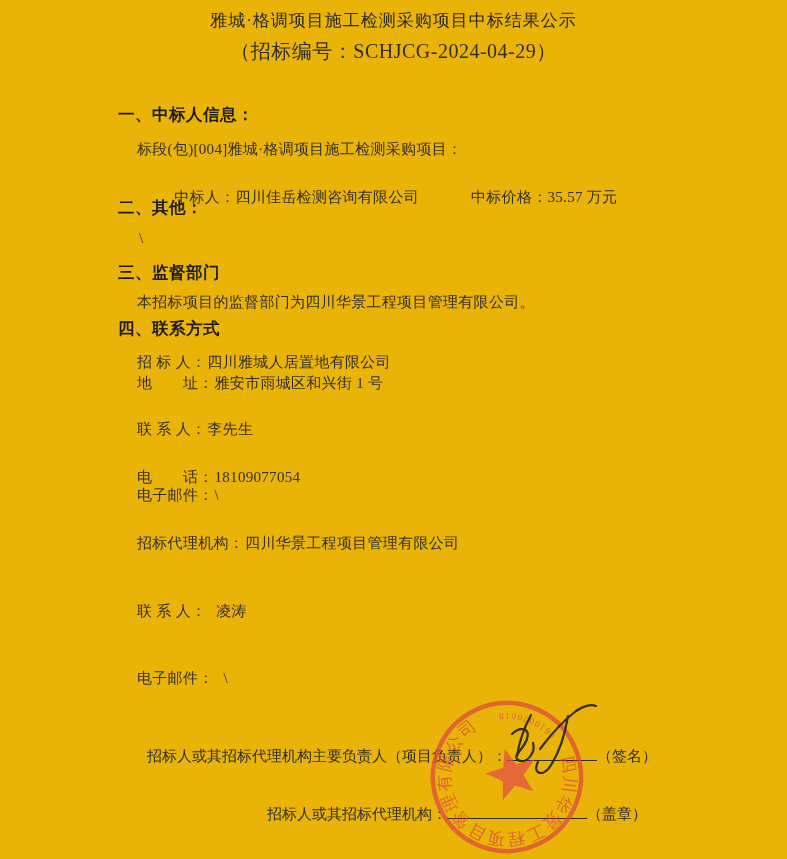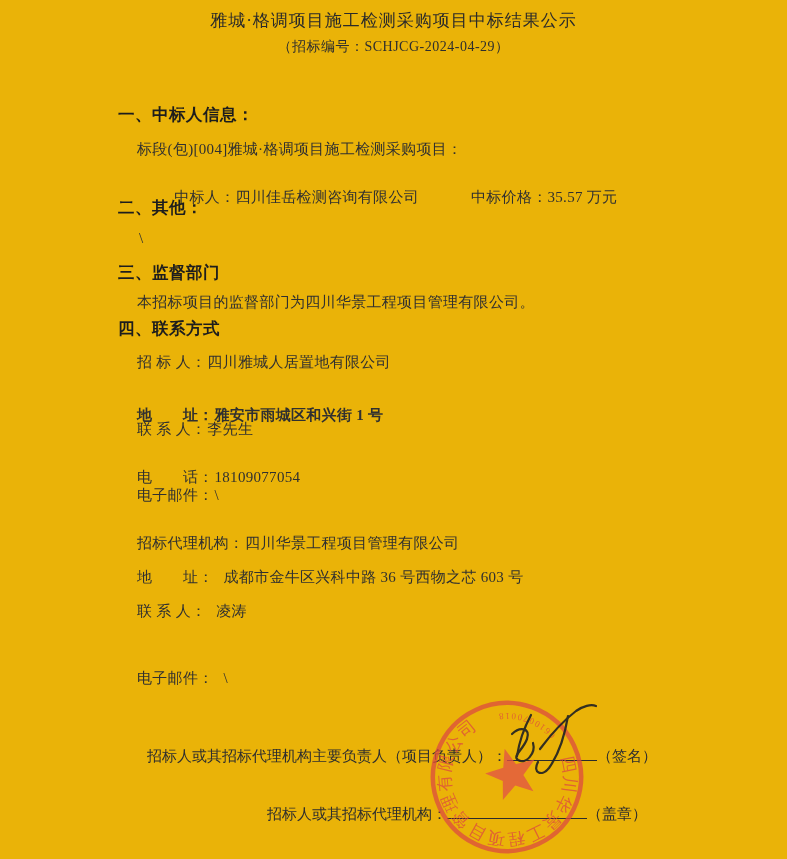--- a/index.html
+++ b/index.html
@@ -3,36 +3,36 @@
 <meta charset="utf-8">
 <style>
   html,body{margin:0;padding:0;background:#e8e8e8;}
   .page{
     position:relative;width:787px;height:859px;background:#eab308;
     font-family:"Liberation Serif","DejaVu Serif",serif;
     color:#2d2d2d;overflow:hidden;margin:0 auto;
   }
   .abs{position:absolute;}
   .title{top:9px;left:0;right:0;text-align:center;font-size:17px;letter-spacing:1px;color:#2a2a2a;white-space:pre;}
-  .subtitle{top:38px;left:0;right:0;text-align:center;font-size:14px;letter-spacing:.5px;color:#2e2e2e;white-space:pre;}
+  .subtitle{top:38px;left:0;right:0;text-align:center;font-size:20px;letter-spacing:.5px;color:#2e2e2e;white-space:pre;}
   .heading{font-weight:700;font-size:16.5px;color:#1d1d1d;letter-spacing:.5px;white-space:pre;text-align:center;}
   .body-line{font-size:15px;letter-spacing:.3px;white-space:pre;color:#303030;}
   .h1{left:118px;top:104px;}
   .lot{left:137px;top:140px;}
   .winner{left:158px;top:171px;}
   .winner .price-label{margin-left:52px;margin-top:44px;}
   .h2{left:118px;top:197px;}
   .s2body{left:139px;top:230px;}
   .h3{left:118px;top:262px;}
   .s3body{left:137px;top:293px;}
   .h4{left:118px;top:318px;}
   .row{position:absolute;left:137px;font-size:15px;letter-spacing:.3px;white-space:pre;color:#303030;}
   .row .value{margin-left:1px;}
   .row.agency-gap .value{margin-left:10px;}
-  .r-b0{top:353px;} .r-b1{top:406px;font-weight:bold;} .r-b2{top:420px;} .r-b3{top:468px;} .r-b4{top:486px;}
+  .r-b0{top:353px;} .r-b1{top:374px;} .r-b2{top:420px;} .r-b3{top:468px;} .r-b4{top:486px;}
   .r-a0{top:534px;} .r-a1{top:568px;} .r-a2{top:602px;} .r-a3{top:636px;} .r-a4{top:669px;}
   .sign-line{left:147px;top:747px;font-size:15px;white-space:pre;color:#2e2e2e;}
   .stamp-line{left:267px;top:805px;font-size:15px;white-space:pre;color:#2e2e2e;}
   .uline{display:inline-block;border-bottom:1.6px solid #2c2c2c;}
   .uline.sig{width:90px;}
   .uline.stamp{width:140px;}
   .seal-svg{left:420px;top:660px;width:200px;height:199px;}
 </style>
 </head>
 <body>
@@ -56,21 +56,20 @@
 
   <div class="abs heading h4">四、联系方式</div>
 
   <div class="row r-b0"><span class="label">招 标 人：</span><span class="value">四川雅城人居置地有限公司</span></div>
   <div class="row r-b1"><span class="label">地　　址：</span><span class="value">雅安市雨城区和兴街 1 号</span></div>
   <div class="row r-b2"><span class="label">联 系 人：</span><span class="value">李先生</span></div>
   <div class="row r-b3"><span class="label">电　　话：</span><span class="value">18109077054</span></div>
   <div class="row r-b4"><span class="label">电子邮件：</span><span class="value">\</span></div>
 
   <div class="row r-a0"><span class="label">招标代理机构：</span><span class="value">四川华景工程项目管理有限公司</span></div>
-  <div class="row r-a1 agency-gap"><span class="label">地　　址：</span><span class="value">成都市金牛区兴科中路 36 号西物之芯 603 号</span></div>
   <div class="row r-a2 agency-gap"><span class="label">联 系 人：</span><span class="value">凌涛</span></div>
   <div class="row r-a4 agency-gap"><span class="label">电子邮件：</span><span class="value">\</span></div>
 
   <div class="abs sign-line"><span>招标人或其招标代理机构主要负责人（项目负责人）：</span><span class="uline sig"></span><span>（签名）</span></div>
   <div class="abs stamp-line"><span>招标人或其招标代理机构：</span><span class="uline stamp"></span><span>（盖章）</span></div>
 
   <svg class="abs seal-svg" viewBox="420 660 200 199" xmlns="http://www.w3.org/2000/svg">
     <defs>
       <path id="ringPath" d="M 462.1 812.1 A 57 57 0 1 1 551.9 812.1" fill="none"></path>
       <path id="serialPath" d="M 453.9 812.8 A 64 64 0 0 0 560.1 812.8" fill="none"></path>

